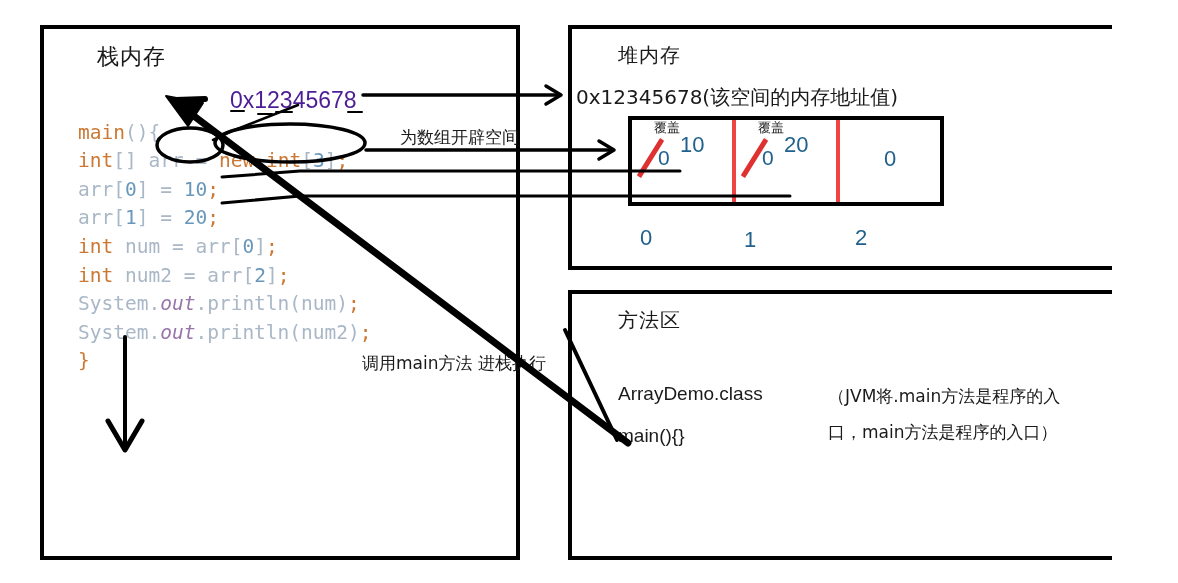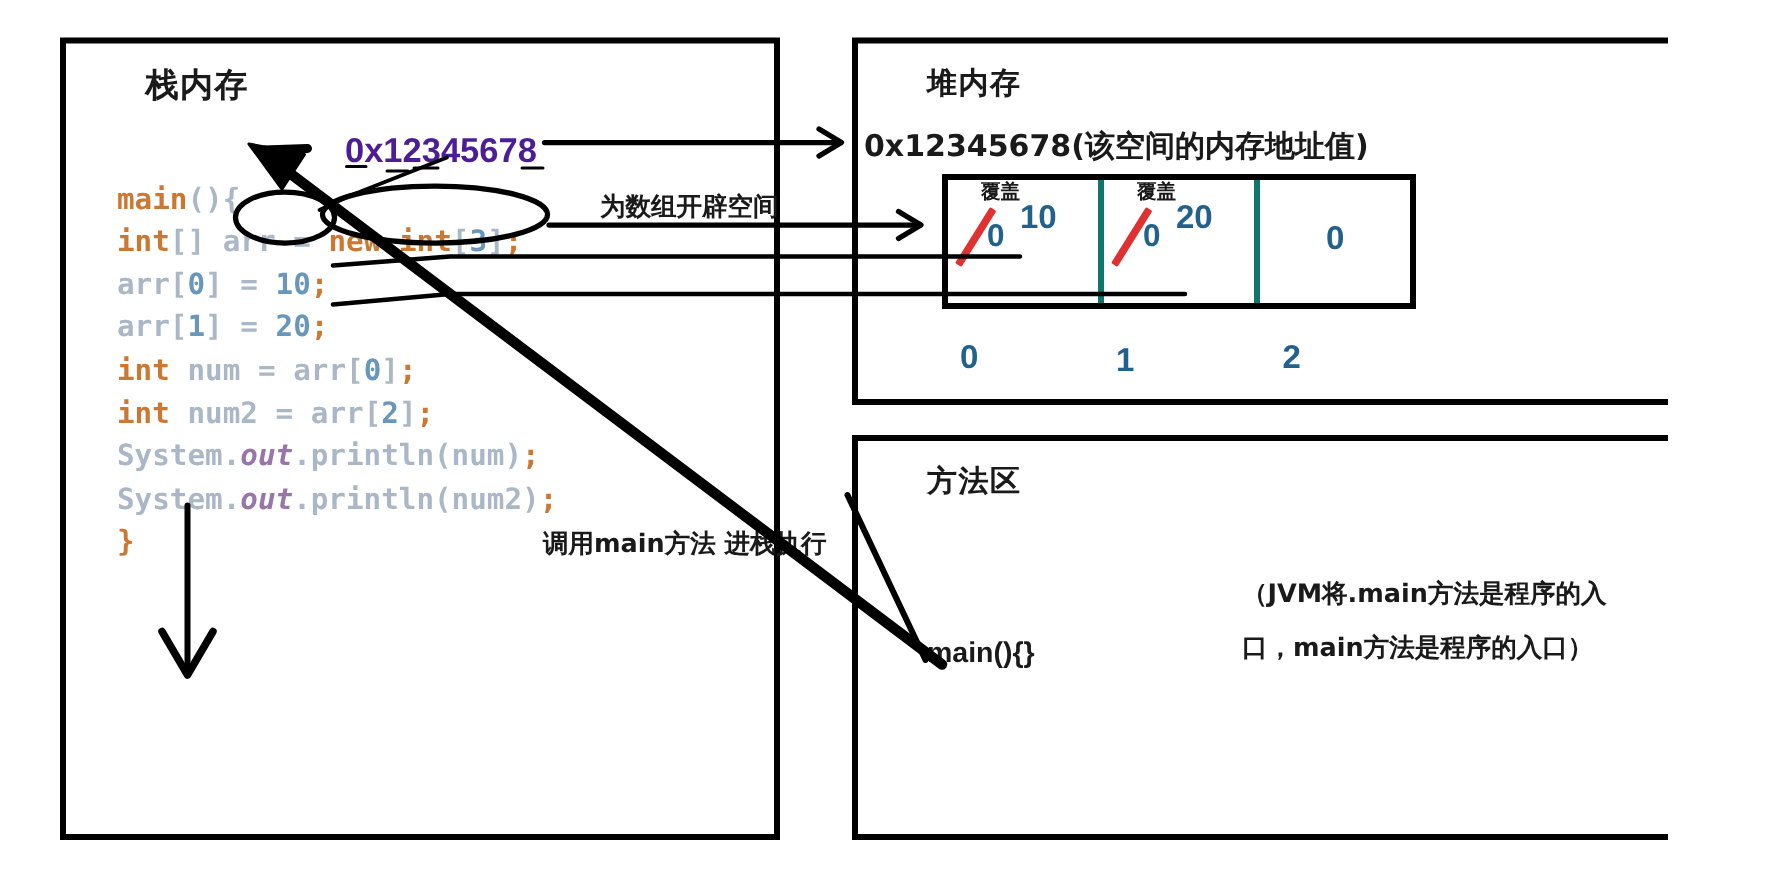--- a/index.html
+++ b/index.html
@@ -7,21 +7,20 @@
     padding: 0;
     background: #ffffff;
   }
   #stage {
     position: relative;
     width: 1112px;
     height: 583px;
     background: #ffffff;
     overflow: hidden;
     font-family: "Liberation Sans", "DejaVu Sans", sans-serif;
-    font-weight: bold;
   }
   .box {
     position: absolute;
     border: 4px solid #000000;
     box-sizing: border-box;
     background: transparent;
   }
   #stack-box   { left: 40px;  top: 25px;  width: 480px; height: 535px; }
   #heap-box    { left: 568px; top: 25px;  width: 590px; height: 245px; }
   #method-box  { left: 568px; top: 290px; width: 590px; height: 270px; }
@@ -85,21 +84,21 @@
     position: absolute;
     left: 628px; top: 116px;
     width: 316px; height: 90px;
     border: 4px solid #000000;
     box-sizing: border-box;
     display: flex;
   }
   .cell {
     position: relative;
     flex: 1 1 0;
-    border-right: 4px solid #0f766e;
+    border-right: 4px solid #ef4444;
     box-sizing: border-box;
   }
   .cell:last-child { border-right: none; }
   .cell-old {
     position: absolute; left: 26px; top: 26px;
     font-size: 21px; color: #21618c;
   }
   .cell-new {
     position: absolute; left: 48px; top: 12px;
     font-size: 22px; color: #21618c;
@@ -190,20 +189,21 @@
     </div>
     <div class="cell">
       <span class="cell-zero">0</span>
     </div>
   </div>
 
   <div class="label idx" id="idx0">0</div>
   <div class="label idx" id="idx1">1</div>
   <div class="label idx" id="idx2">2</div>
 
+  <div class="label" id="cls-name">ArrayDemo.class</div>
   <div class="label" id="main-sig">main(){}</div>
   <div class="label cn" id="jvm-note">（JVM将.main方法是程序的入口，main方法是程序的入口）</div>
 
   <svg class="overlay" viewBox="0 0 1178 583">
     <g stroke="#000000" fill="none" stroke-linecap="round" stroke-linejoin="round">
 
       <g stroke-width="2">
         <line x1="231" y1="111" x2="244" y2="111"></line>
         <line x1="258" y1="114" x2="272" y2="114"></line>
         <line x1="276" y1="112" x2="292" y2="112"></line>

